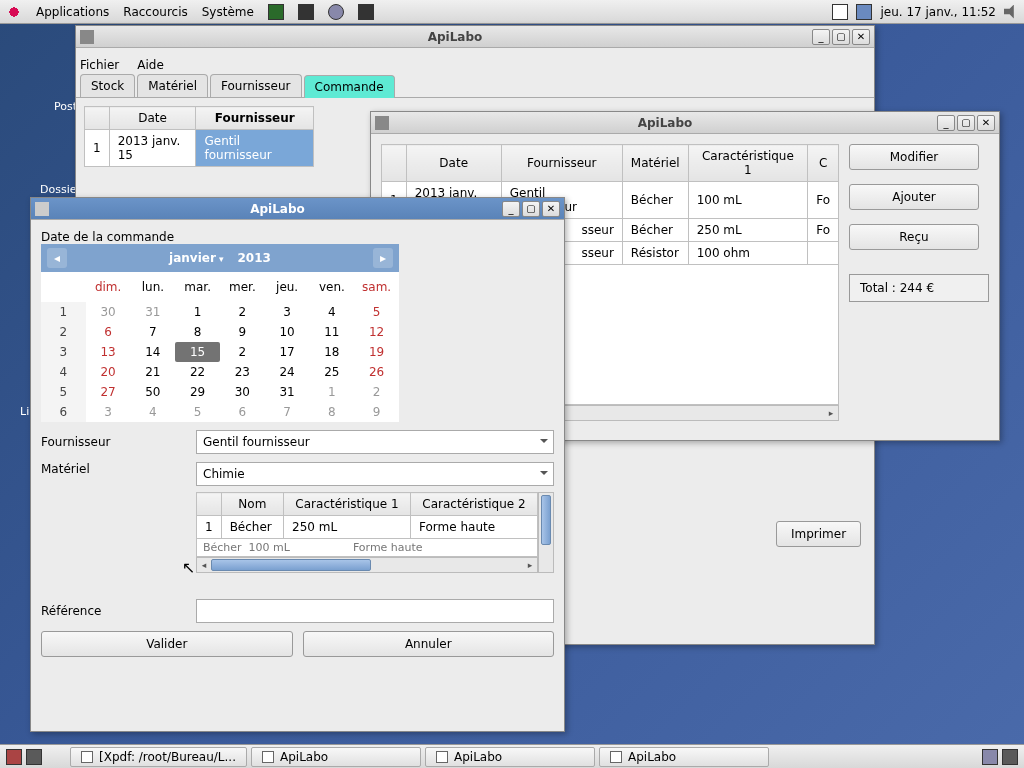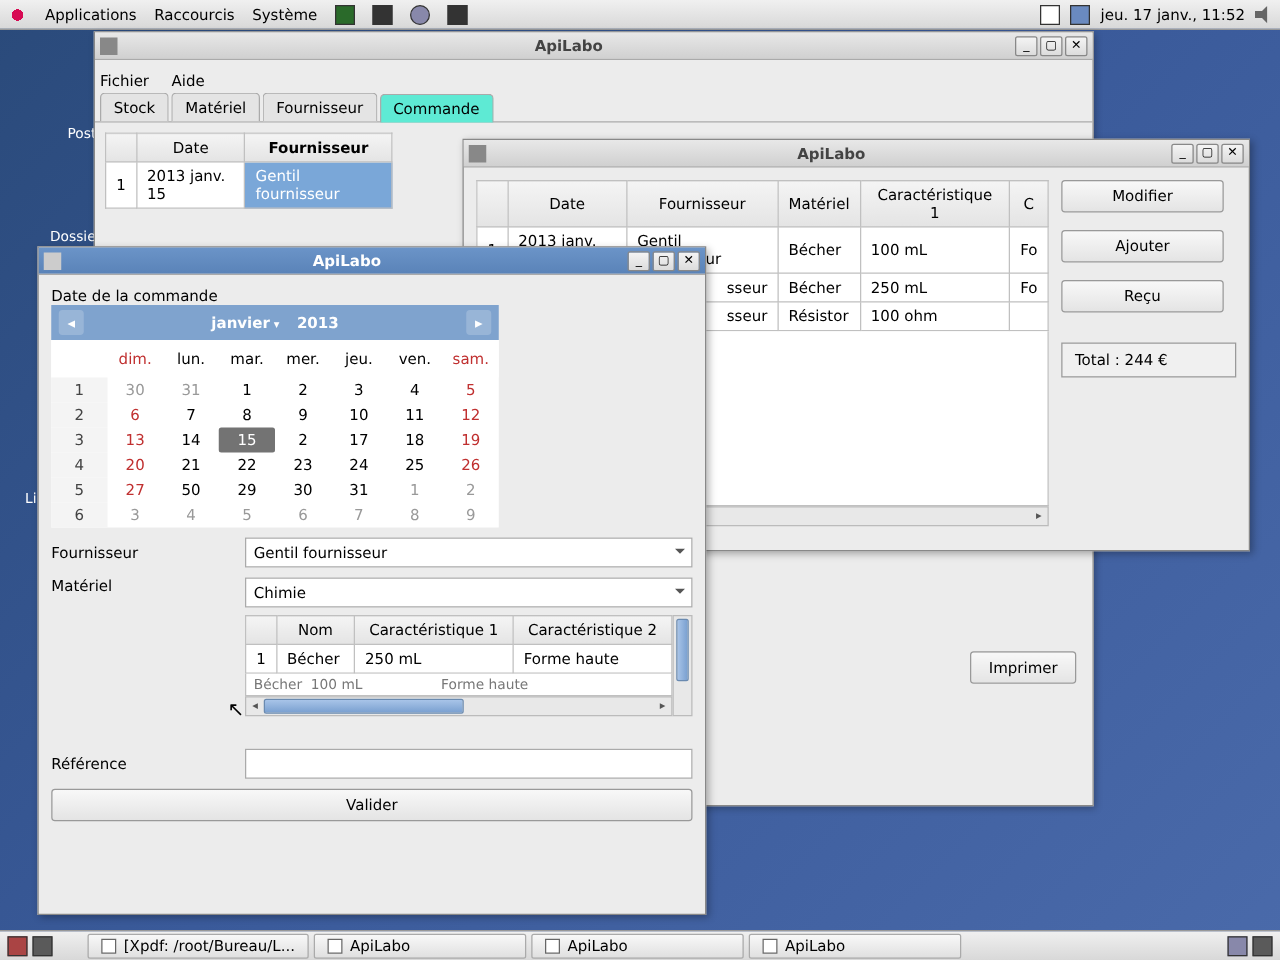--- a/index.html
+++ b/index.html
@@ -108,21 +108,21 @@
   <div class="tray">
     <span class="mini-icon" style="background:#fff"></span>
     <span class="mini-icon" style="background:#6a8ac0"></span>
     <span>jeu. 17 janv., 11:52</span>
     <span class="sound-icon"></span>
   </div>
 </div>
 
 <span class="desktop-label" style="left:54px; top:100px">Poste</span>
 <span class="desktop-label" style="left:40px; top:183px">Dossie</span>
-<span class="desktop-label" style="left:20px; top:392px">Li</span>
+<span class="desktop-label" style="left:20px; top:405px">Li</span>
 
 <div id="win-back" class="window">
   <div class="titlebar">
     <span class="app-icon"></span>
     <span class="title">ApiLabo</span>
     <div class="ctrl">
       <button class="win-btn">_</button>
       <button class="win-btn">▢</button>
       <button class="win-btn">✕</button>
     </div>
@@ -365,20 +365,21 @@
 
     <div style="height:18px"></div>
 
     <div class="form-row">
       <label>Référence</label>
       <div class="field"><input type="text" style=""></div>
     </div>
 
     <div style="display:flex; gap:10px; margin-top:4px;">
       <button class="btn" style="flex:1">Valider</button>
+      <button class="btn" style="flex:1">Annuler</button>
     </div>
   </div>
 </div>
 
 <div style="position:absolute; left:182px; top:558px; font-size:16px; color:#000;">↖</div>
 
 <div class="bottom-panel">
   <span class="mini-icon" style="background:#a44"></span>
   <span class="mini-icon"></span>
   <div style="width:20px"></div>

